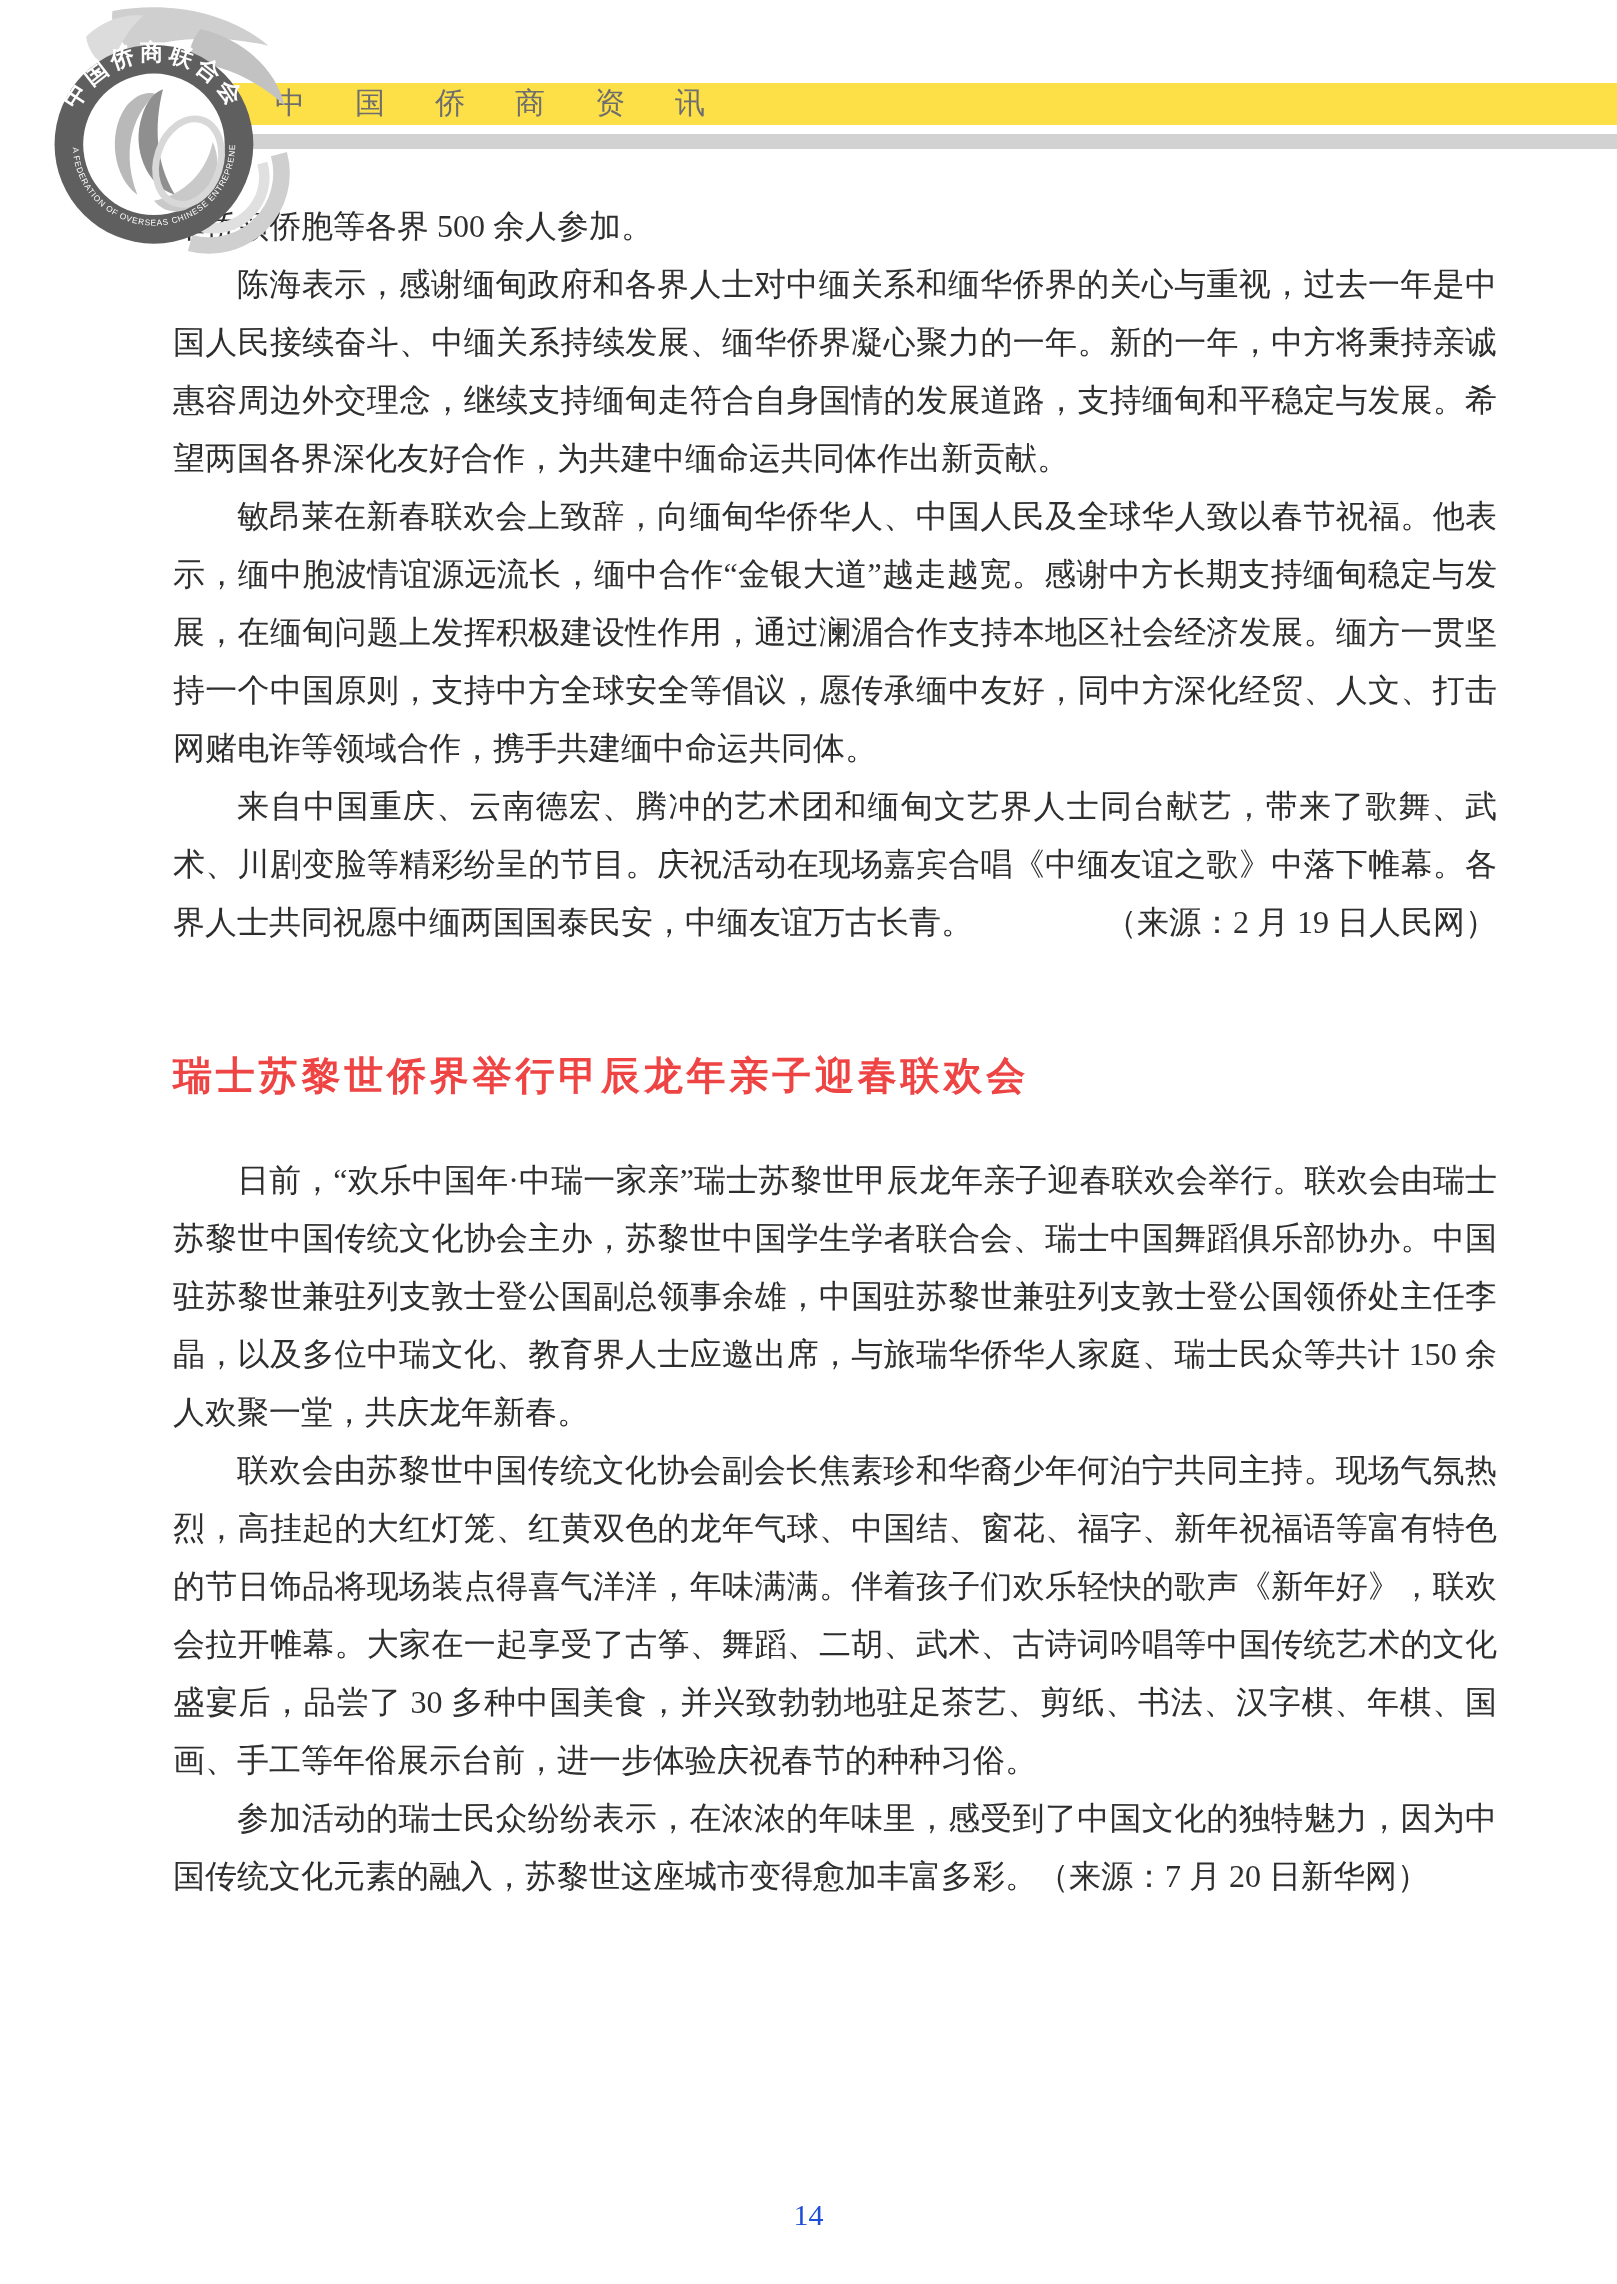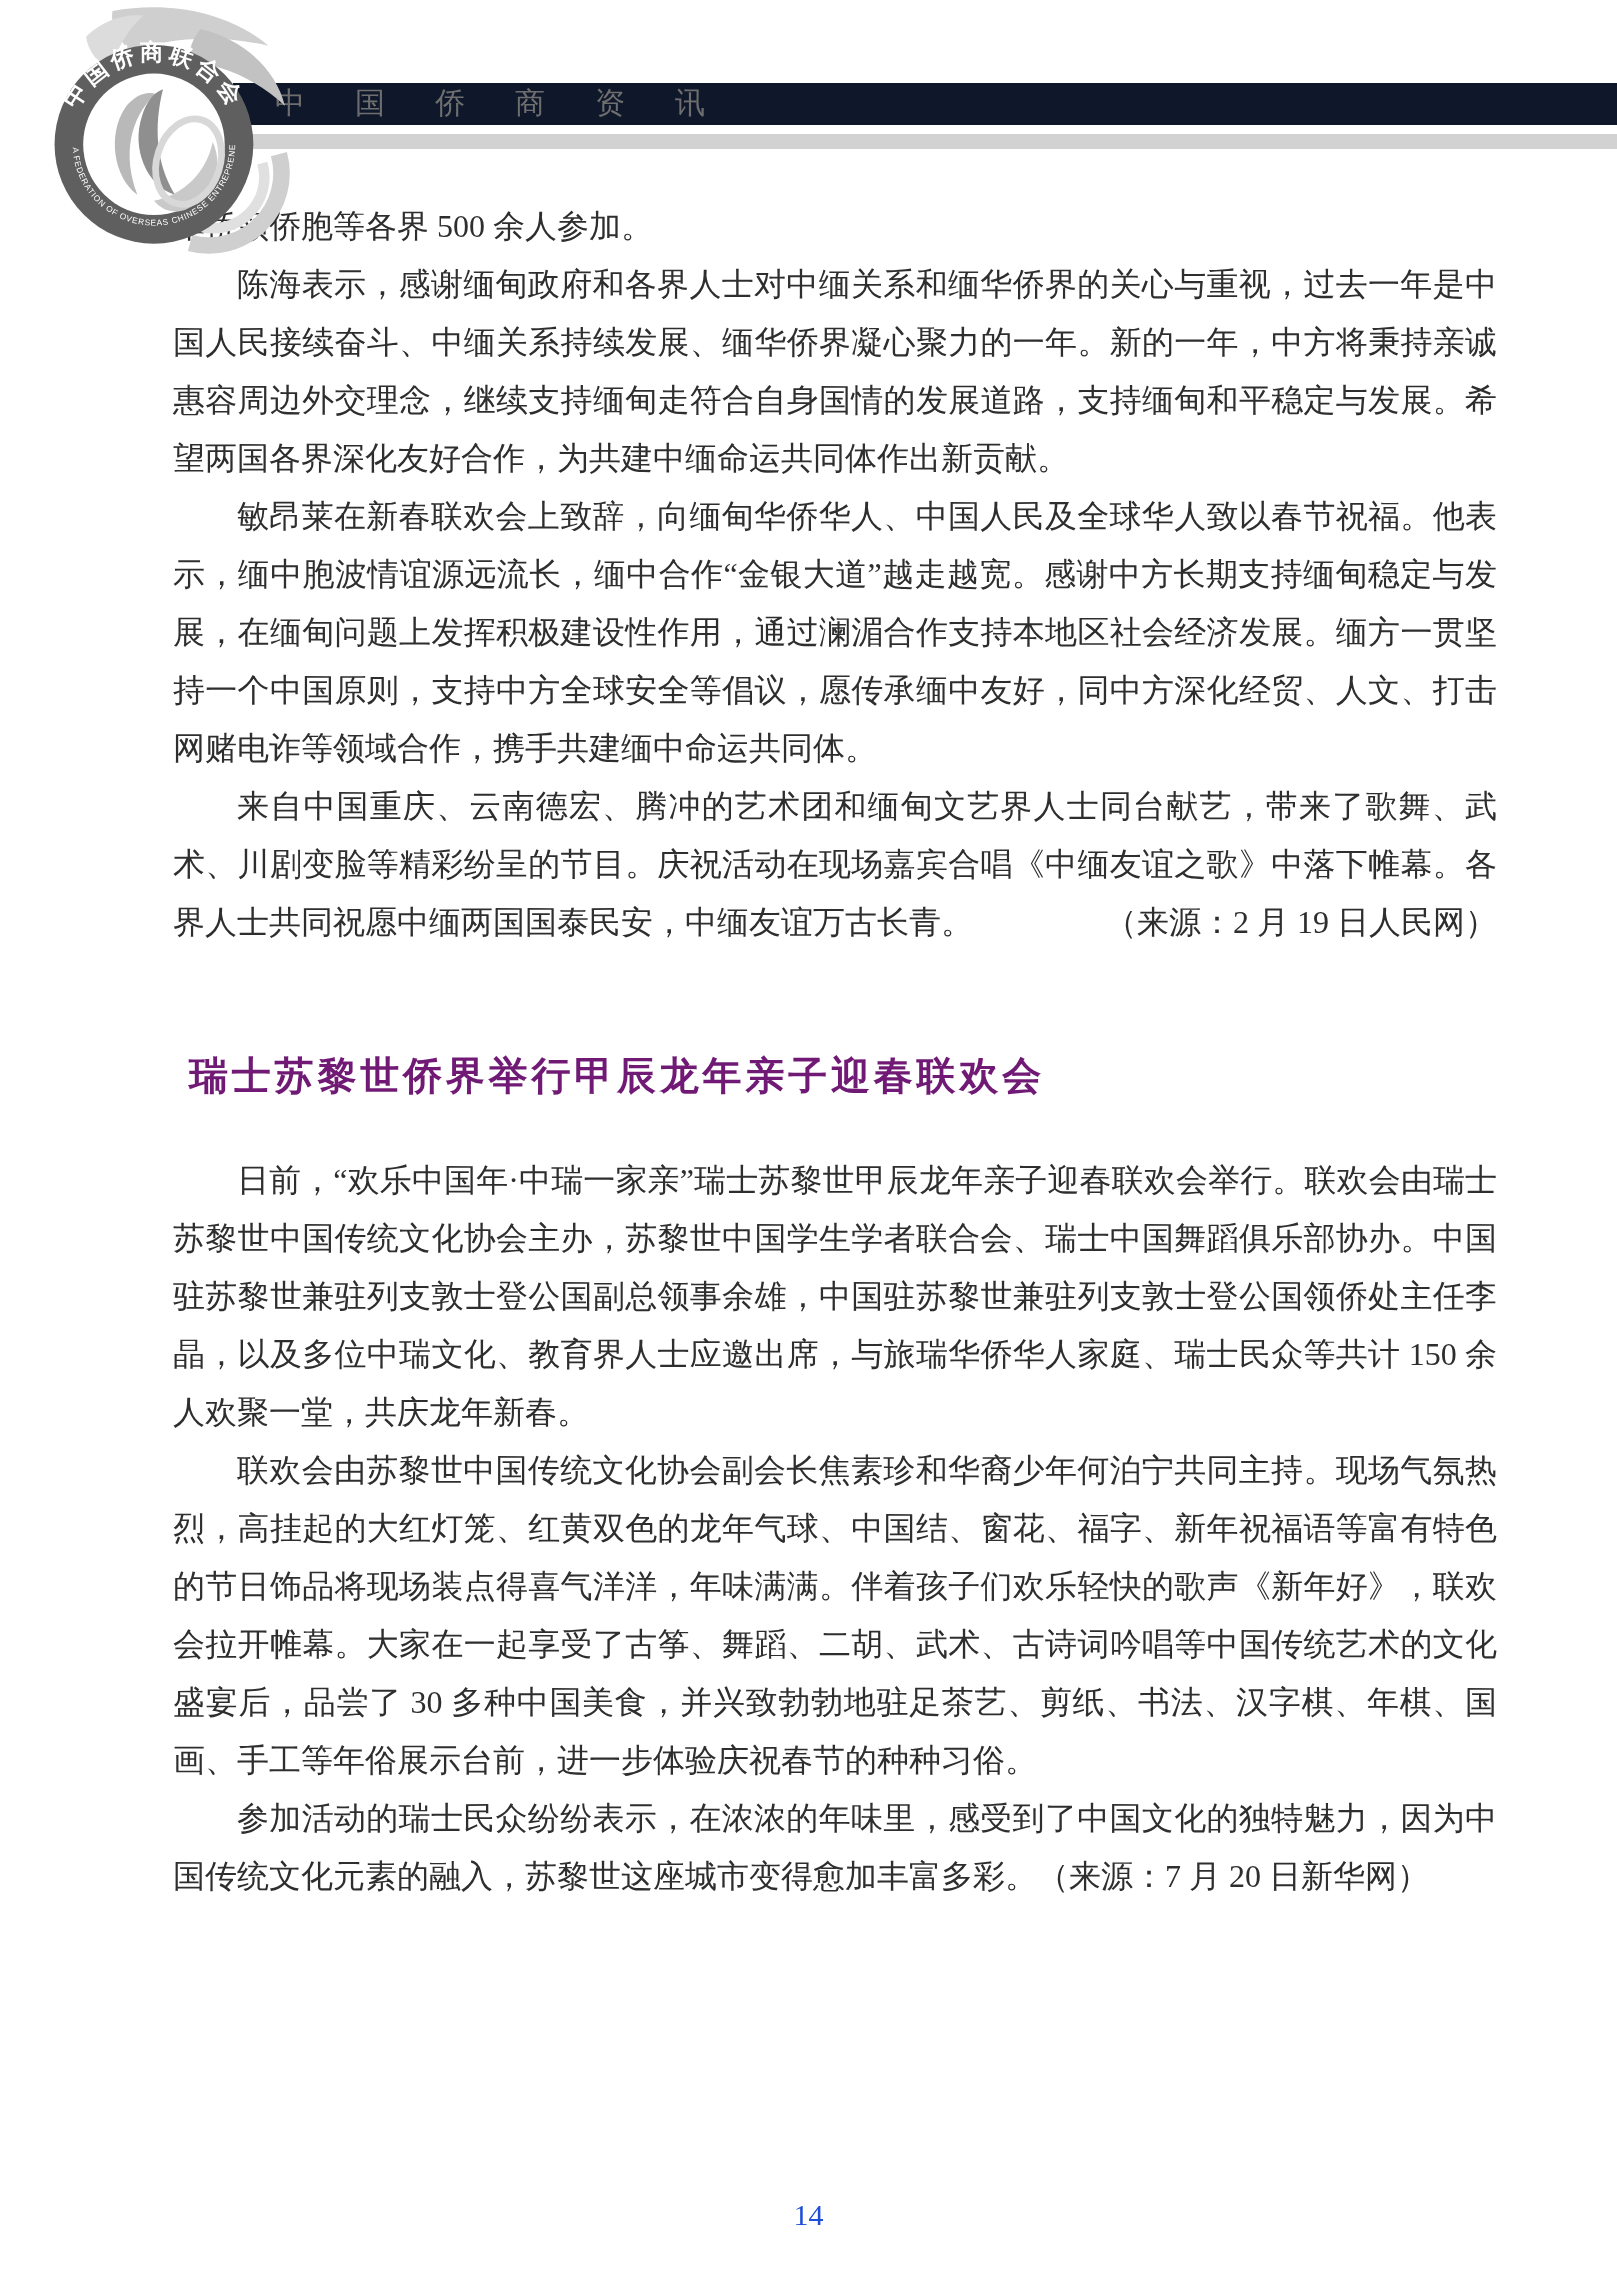--- a/index.html
+++ b/index.html
@@ -10,21 +10,21 @@
     background: #ffffff;
     overflow: hidden;
     font-family: "Liberation Serif", "DejaVu Serif", serif;
     color: #2e2e2e;
   }
 
   
   .header-bar {
     position: absolute;
     left: 233px; right: 0; top: 83px; height: 42px;
-    background: #0f172a;
+    background: #fde047;
   }
   .header-bar .bar-title {
     position: absolute;
     left: 42px; top: 50%;
     transform: translateY(-52%);
     font-size: 30px;
     letter-spacing: 50px;
     color: #6e6e6e;
     font-family: "Liberation Serif", "DejaVu Serif", serif;
     white-space: nowrap;
@@ -53,29 +53,29 @@
     color: #2e2e2e;
   }
   .content p { margin: 0; text-indent: 2em; }
   .content p.no-indent { text-indent: 0; }
   .source-float {
     float: right;
     white-space: nowrap;
   }
   .source-inline { white-space: nowrap; }
   .article-title {
-    margin: 98px 0 48px 16px;
+    margin: 98px 0 48px 0;
     text-align: center;
     text-indent: 0;
     font-family: "Liberation Sans", "DejaVu Sans", sans-serif;
     font-weight: 700;
     font-size: 39px;
     line-height: 54px;
     letter-spacing: 3.8px;
-    color: #701a75;
+    color: #ef4444;
   }
 
   
   .page-number {
     position: absolute;
     left: 0; right: 0; top: 2198px;
     text-align: center;
     font-size: 30px;
     color: #1d4ed8;
   }

